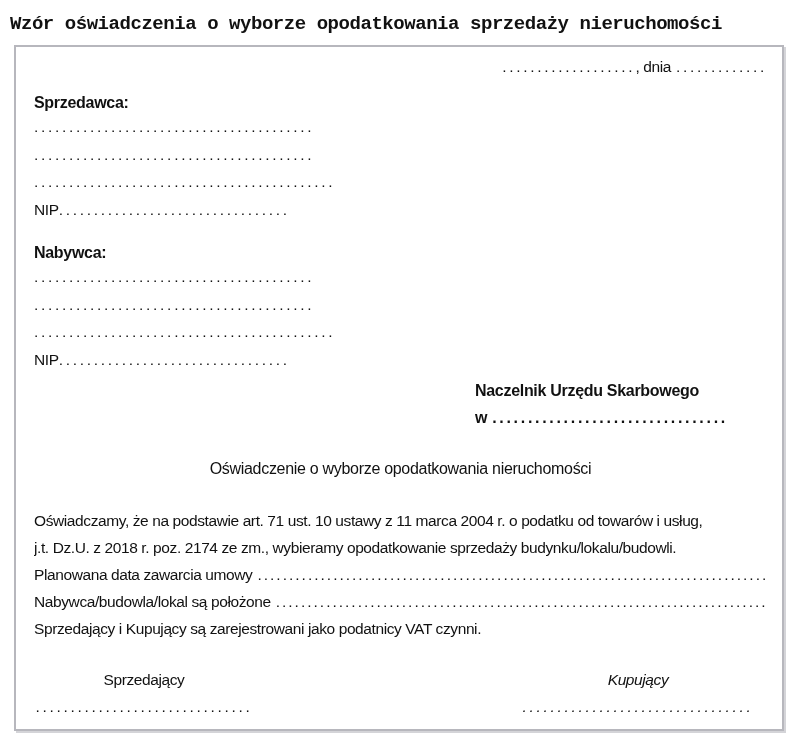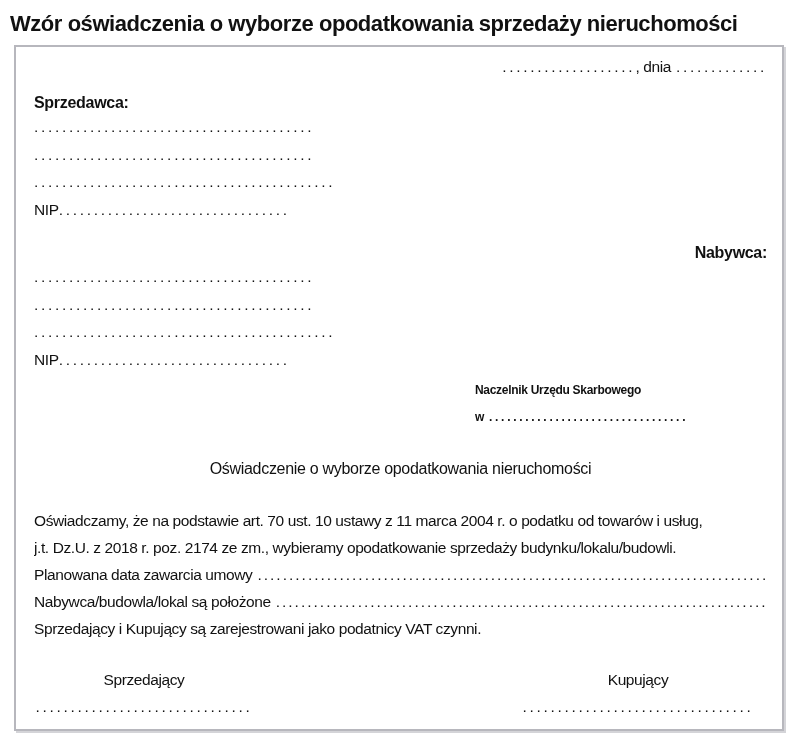--- a/index.html
+++ b/index.html
@@ -7,25 +7,26 @@
     padding: 0;
     background: #ffffff;
     width: 800px;
     height: 746px;
     overflow: hidden;
     font-family: "Liberation Sans", "DejaVu Sans", sans-serif;
     color: #111111;
   }
   h1.page-title {
     margin: 12px 0 0 10px;
-    font-size: 22px;
+    font-size: 19px;
     font-weight: bold;
     letter-spacing: -0.45px;
     line-height: 24px;
     white-space: nowrap;
+    font-family: Liberation Mono, monospace;
   }
   .form-box {
     box-sizing: border-box;
     margin: 9px 14px 0 14px;
     width: 770px;
     height: 686px;
     border: 2px solid #b7b7bd;
     box-shadow: 2px 2px 0 rgba(160,160,168,0.45);
     padding: 0 15px 4px 18px;
     overflow: hidden;
@@ -43,31 +44,31 @@
     text-align: right;
     white-space: nowrap;
   }
   .section-label {
     margin-top: 16px;
     line-height: 20px;
     font-weight: bold;
     font-size: 16px;
     letter-spacing: -0.3px;
   }
-  .buyer-gap { margin-top: 20px; text-align: right; }
+  .buyer-gap { margin-top: 20px; }
   .dotted-row {
     line-height: 27.5px;
     white-space: nowrap;
     overflow: hidden;
   }
   .authority {
     margin-top: 4px;
     margin-left: 441px;
     font-weight: bold;
-    font-size: 12px;
+    font-size: 16px;
     letter-spacing: -0.3px;
     line-height: 27px;
     white-space: nowrap;
   }
   .statement-heading {
     margin-top: 28px;
     line-height: 20px;
     text-align: center;
     font-weight: normal;
     font-size: 16px;
@@ -88,21 +89,21 @@
     white-space: nowrap;
     letter-spacing: 2px;
   }
   .signatures {
     margin-top: 24px;
     display: flex;
     justify-content: space-between;
   }
   .sig-block { text-align: center; }
   .sig-block.left { width: 220px; }
-  .sig-block.right { width: 232px; margin-right: 13px; }
+  .sig-block.right { width: 232px; margin-right: 13px; font-style: italic; }
   .sig-label { line-height: 27px; }
   .sig-dots-row { line-height: 27px; overflow: hidden; white-space: nowrap; }
 </style>
 </head>
 <body>
 
 <h1 class="page-title">Wzór oświadczenia o wyborze opodatkowania sprzedaży nieruchomości</h1>
 
 <div class="form-box">
 
@@ -125,21 +126,21 @@
   </div>
 
   <div class="authority">
     <div>Naczelnik Urzędu Skarbowego</div>
     <div><span>w</span><span class="dots gapL">.................................</span></div>
   </div>
 
   <div class="statement-heading">Oświadczenie o wyborze opodatkowania nieruchomości</div>
 
   <div class="statement">
-    <div class="line">Oświadczamy, że na podstawie art. 70 ust. 10 ustawy z 11 marca 2004 r. o podatku od towarów i usług,</div>
+    <div class="line">Oświadczamy, że na podstawie art. 71 ust. 10 ustawy z 11 marca 2004 r. o podatku od towarów i usług,</div>
     <div class="line">j.t. Dz.U. z 2018 r. poz. 2174 ze zm., wybieramy opodatkowanie sprzedaży budynku/lokalu/budowli.</div>
     <div class="line leader">
         <span class="label">Planowana data zawarcia umowy</span>
         <span class="leader-dots">..........................................................................................</span>
       </div>
     <div class="line leader">
         <span class="label">Nabywca/budowla/lokal są położone</span>
         <span class="leader-dots">..........................................................................................</span>
       </div>
     <div class="line">Sprzedający i Kupujący są zarejestrowani jako podatnicy VAT czynni.</div>

